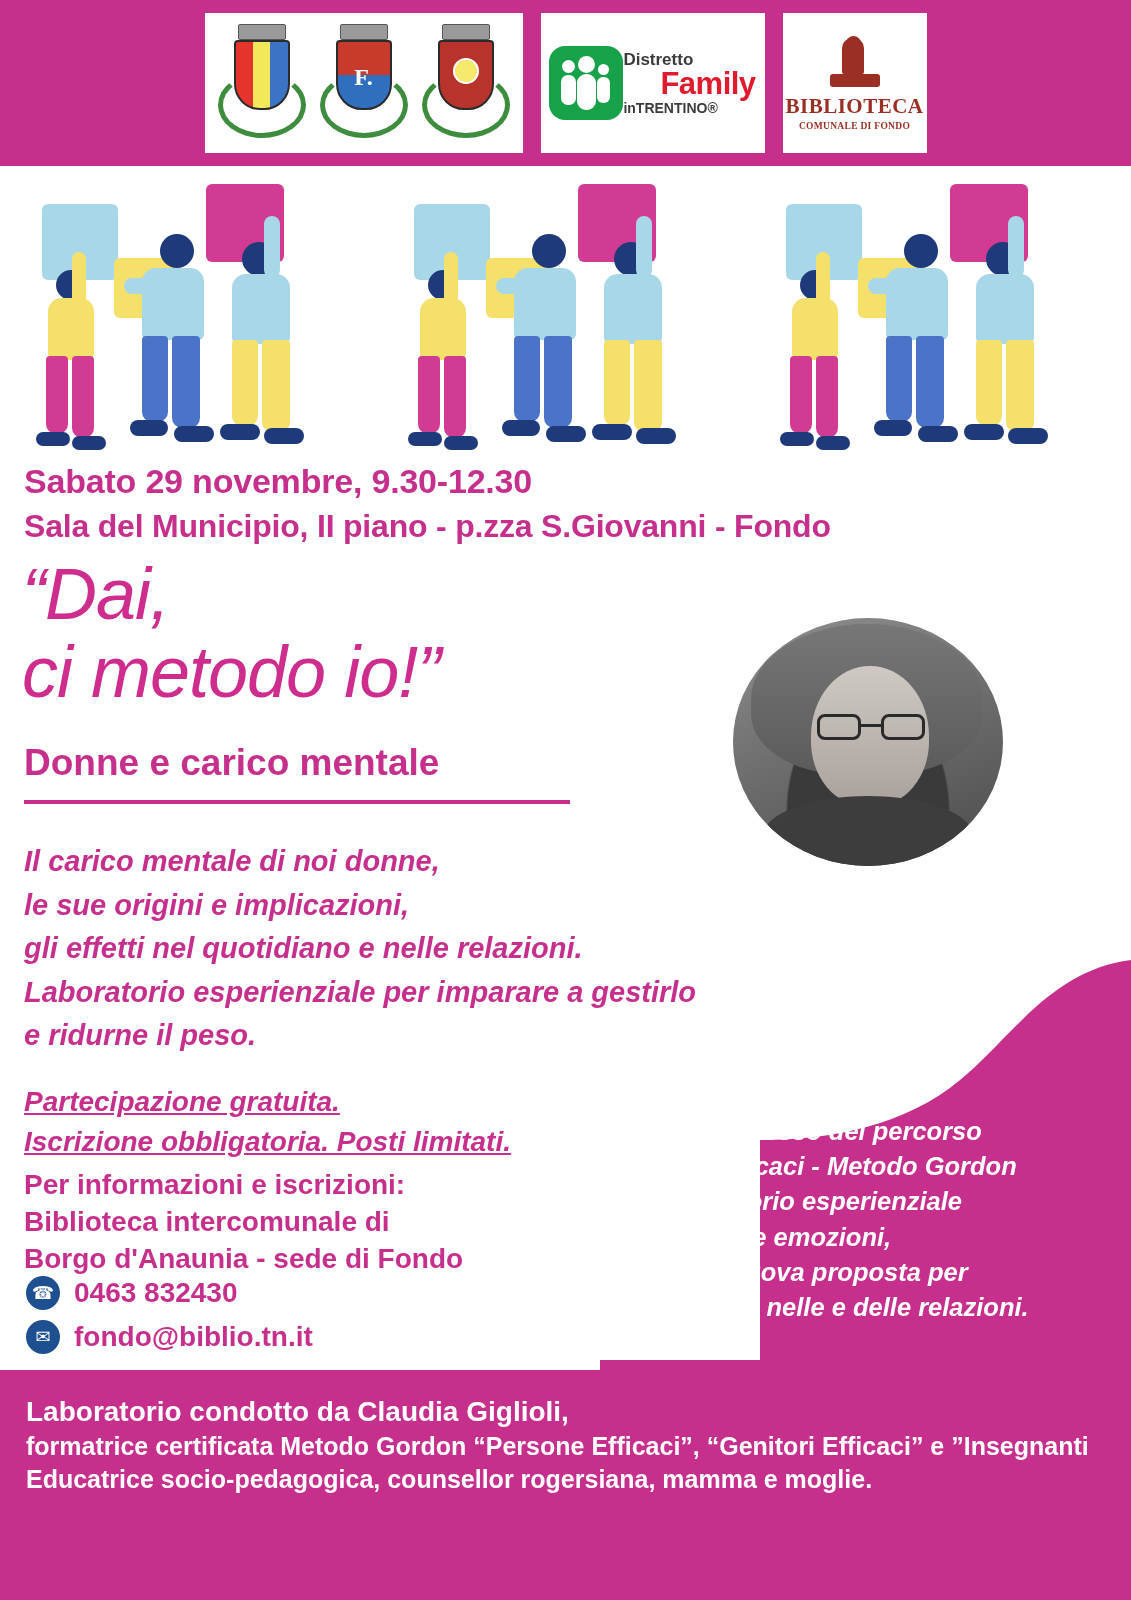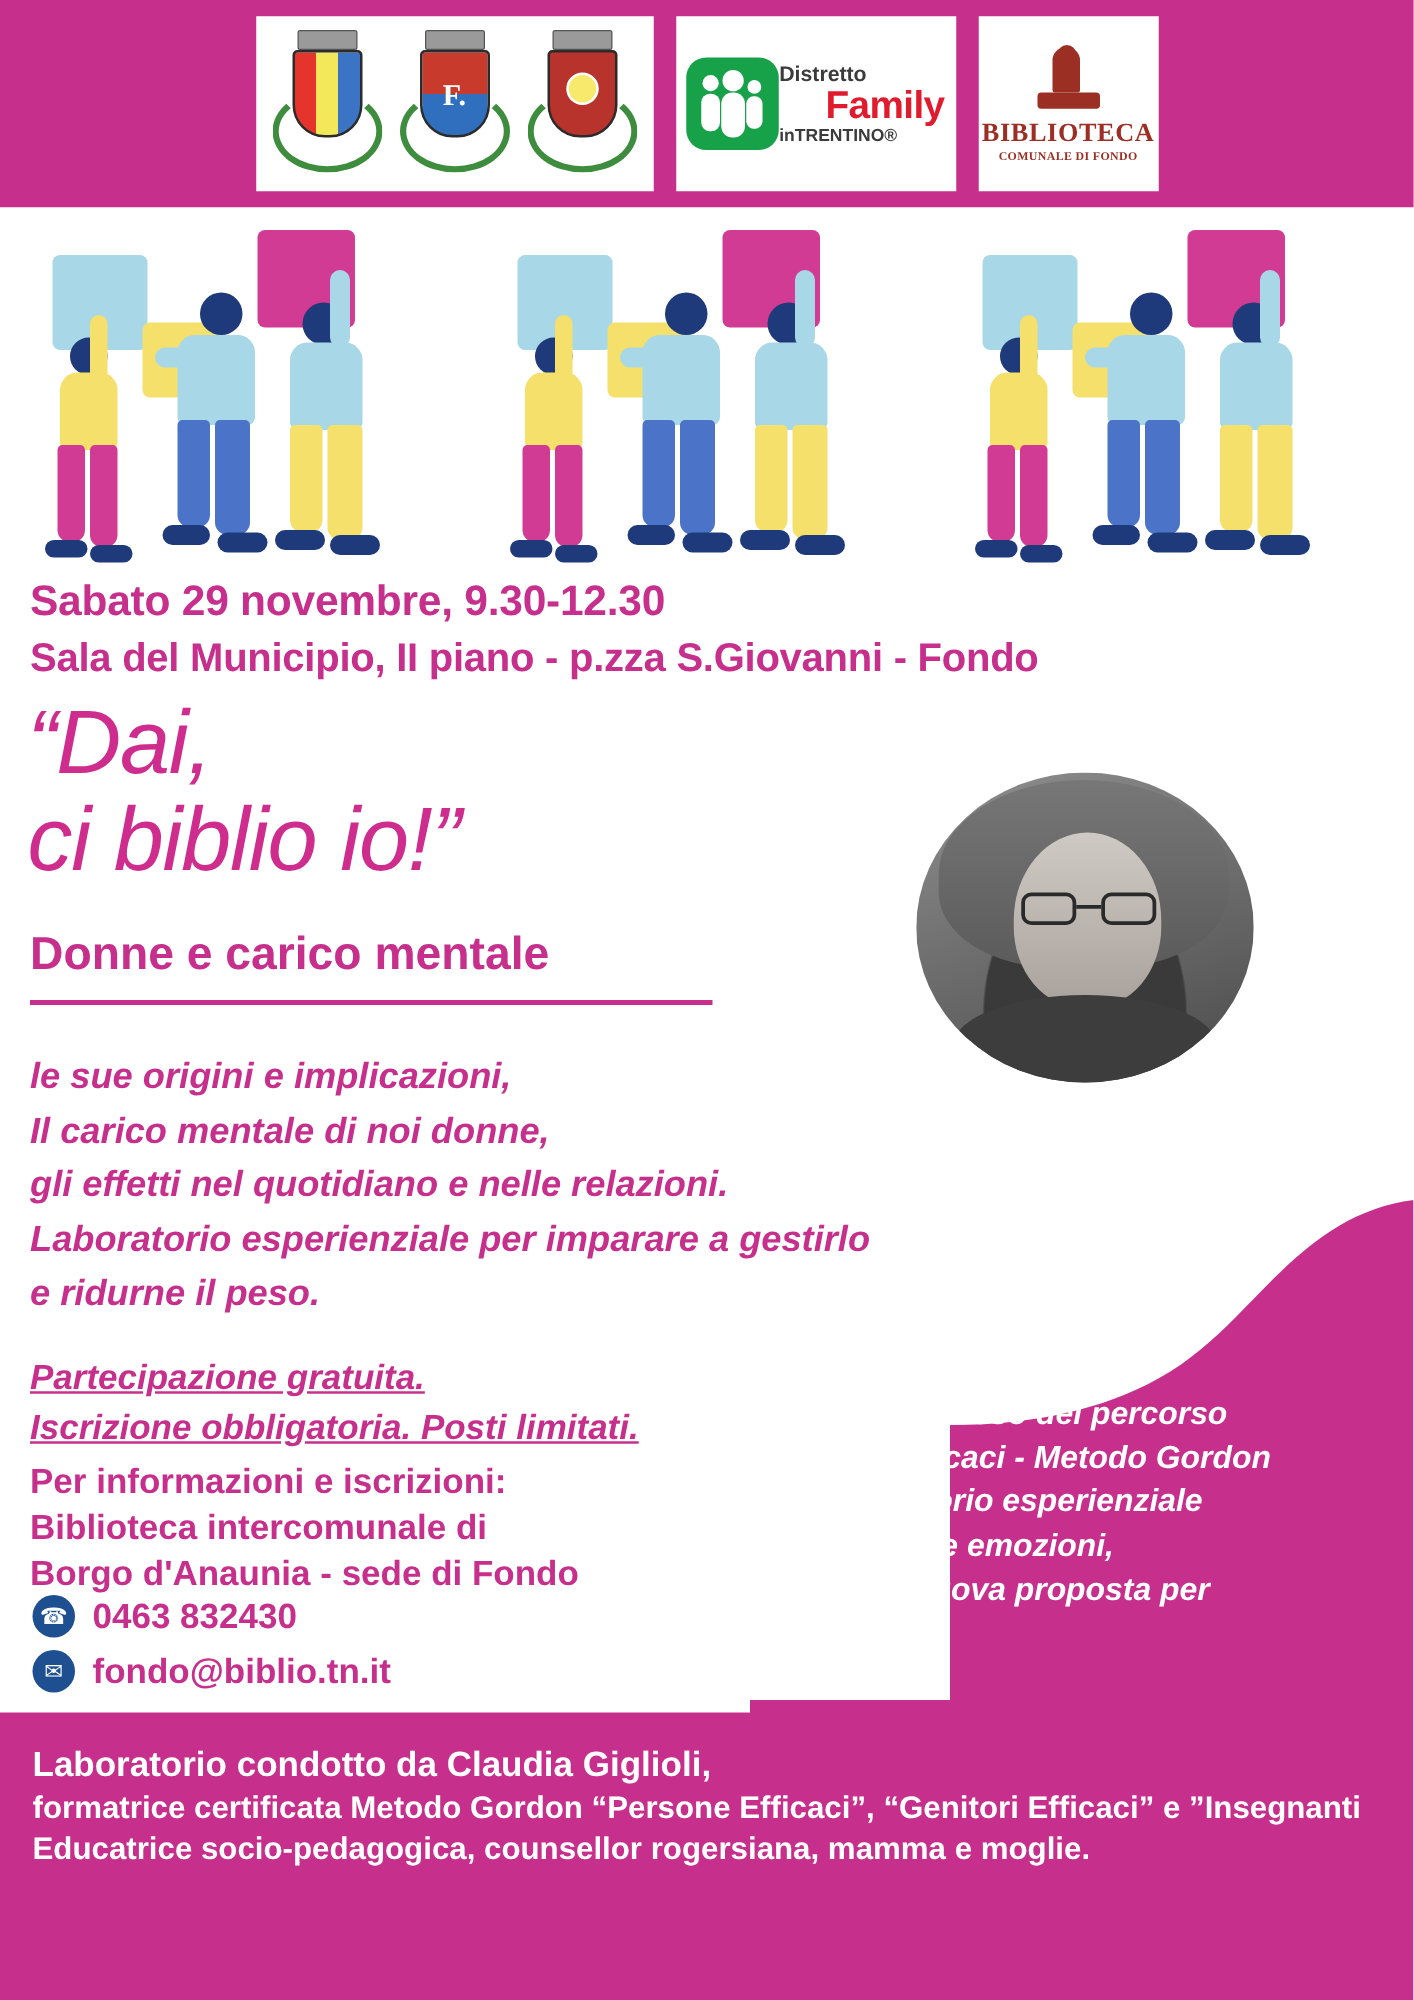--- a/index.html
+++ b/index.html
@@ -367,40 +367,40 @@
       <path d="M1131,30 C1050,40 1010,110 960,150 C905,196 830,210 760,210 L760,430 L0,430 L0,670 L1131,670 Z" fill="#c6308c"></path>
       <rect x="0" y="150" width="600" height="290" fill="#ffffff"></rect>
     </svg>
   </div>
 
   <div class="date-line">Sabato 29 novembre, 9.30-12.30</div>
   <div class="place-line">Sala del Municipio, II piano - p.zza S.Giovanni - Fondo</div>
 
   <div class="title-main">
     <div>“Dai,</div>
-    <div>ci biblio io!”</div>
+    <div>ci metodo io!”</div>
   </div>
 
   <div class="subtitle">Donne e carico mentale</div>
   <div class="rule"></div>
 
   <div class="portrait">
     <div class="hair"></div>
     <div class="face"></div>
     <div class="glasses">
       <div class="lens l"></div>
         <div class="lens r"></div>
         <div class="bridge"></div>
     </div>
     <div class="shoulders"></div>
   </div>
 
   <div class="body-text">
+    <div>Il carico mentale di noi donne,</div>
     <div>le sue origini e implicazioni,</div>
-    <div>Il carico mentale di noi donne,</div>
     <div>gli effetti nel quotidiano e nelle relazioni.</div>
     <div>Laboratorio esperienziale per imparare a gestirlo</div>
     <div>e ridurne il peso.</div>
   </div>
 
   <div class="free-line">
     <div>Partecipazione gratuita.</div>
     <div>Iscrizione obbligatoria. Posti limitati.</div>
   </div>
 
@@ -419,20 +419,21 @@
     <div class="contact-icon">✉</div>
     <div class="contact-text">fondo@biblio.tn.it</div>
   </div>
 
   <div class="note-text">
     <div>Dopo il successo del percorso</div>
     <div>Genitori efficaci - Metodo Gordon</div>
     <div>e del labratorio esperienziale</div>
     <div class="loose">dedicato alle emozioni,</div>
     <div class="loose">ecco una nuova  proposta per</div>
+    <div class="loose">il benessere nelle e delle relazioni.</div>
   </div>
 
   <div class="footer">
     <div class="f1">Laboratorio condotto da Claudia Giglioli,</div>
     <div class="f2">formatrice certificata Metodo Gordon “Persone Efficaci”,  “Genitori Efficaci” e ”Insegnanti</div>
     <div class="f2">Educatrice socio-pedagogica, counsellor rogersiana, mamma e moglie.</div>
   </div>
 
 </div>
 

